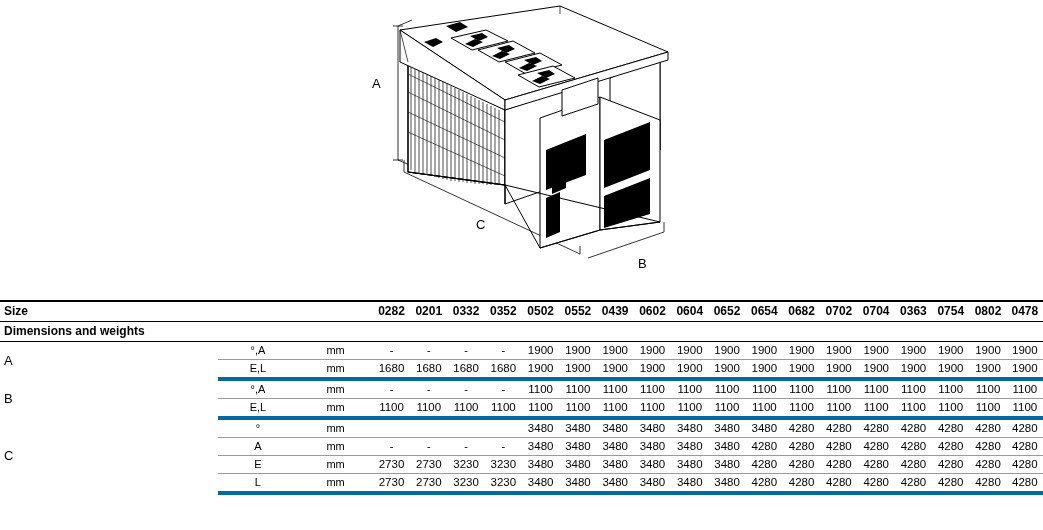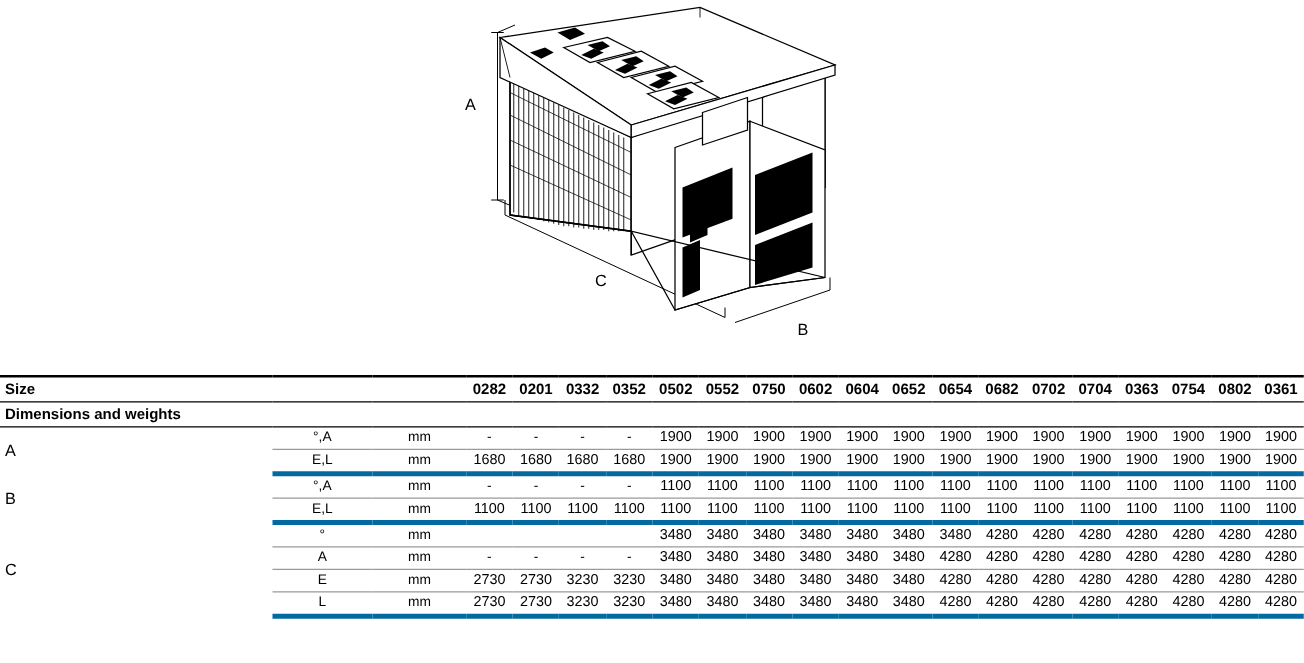--- a/index.html
+++ b/index.html
@@ -270,32 +270,32 @@
       </colgroup>
       <tbody id="table-body">
           <tr class="head-row">
             <td class="size-label" colspan="3">Size</td>
             <td>0282</td>
             <td>0201</td>
             <td>0332</td>
             <td>0352</td>
             <td>0502</td>
             <td>0552</td>
-            <td>0750</td>
+            <td>0439</td>
             <td>0602</td>
             <td>0604</td>
             <td>0652</td>
             <td>0654</td>
             <td>0682</td>
             <td>0702</td>
             <td>0704</td>
             <td>0363</td>
             <td>0754</td>
             <td>0802</td>
-            <td>0361</td>
+            <td>0478</td>
           </tr>
           <tr class="section-row">
             <td colspan="21">Dimensions and weights</td>
           </tr>
           <tr class="data-row">
             <td class="group" rowspan="2">A</td>
             <td class="subname">°,A</td>
             <td class="unit">mm</td>
             <td class="val"><span class="dash">-</span></td>
             <td class="val"><span class="dash">-</span></td>

